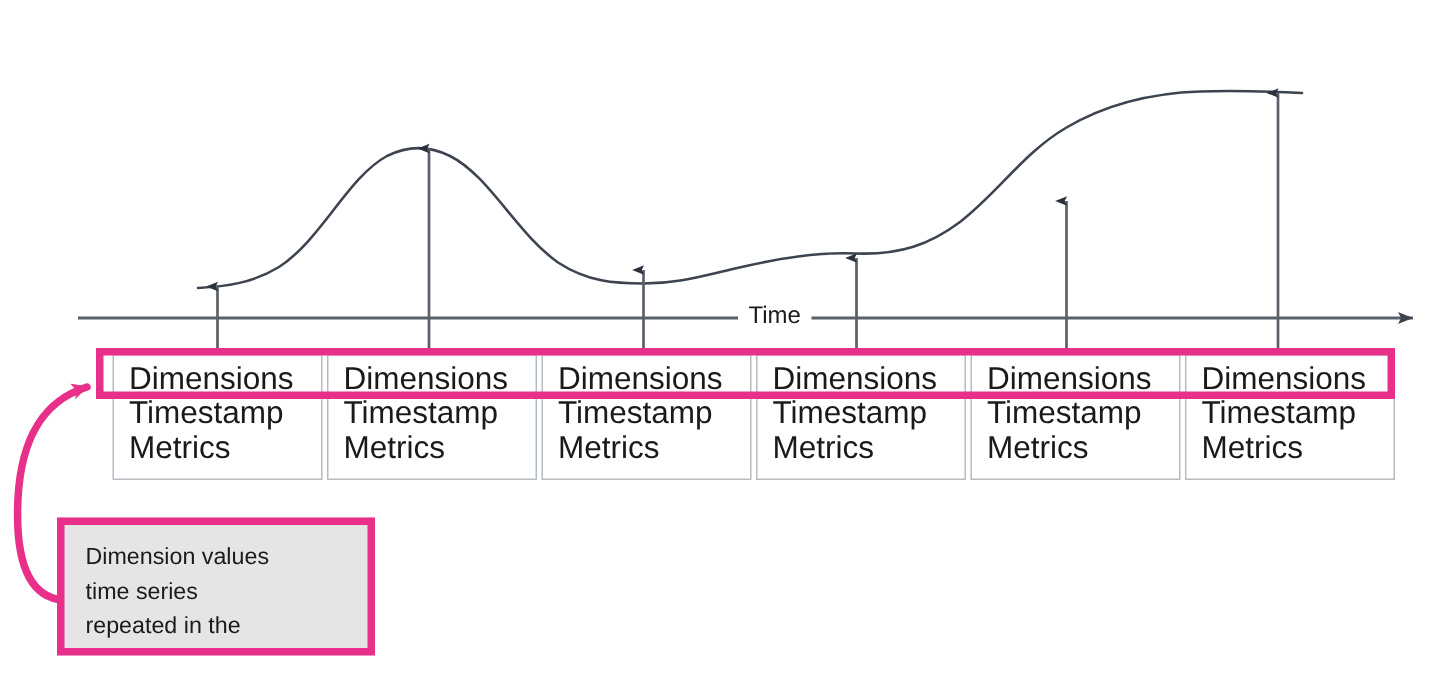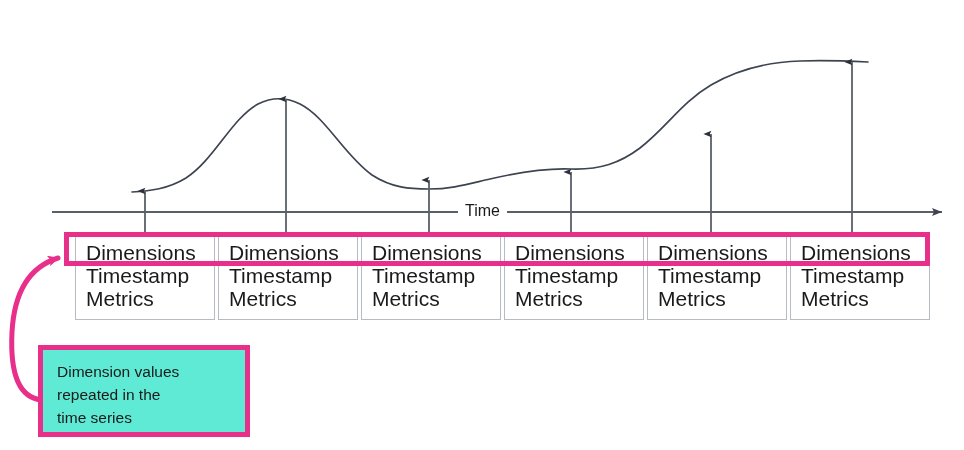--- a/index.html
+++ b/index.html
@@ -57,34 +57,34 @@
 
   
   #callout-box {
     position: absolute;
     left: 38px;
     top: 345px;
     width: 212px;
     height: 92px;
     box-sizing: border-box;
     border: 5px solid #e8308a;
-    background: #5eead4;
+    background: #e5e5e5;
     padding: 10px 0 0 14px;
   }
   .callout-line {
     font-size: 15.5px;
     line-height: 23px;
     color: #1a1a1a;
     white-space: nowrap;
   }
 
   
   #time-label {
     position: absolute;
-    left: 458px;
+    left: 492px;
     top: 201px;
     font-size: 16px;
     color: #1a1a1a;
     background: #ffffff;
     padding: 0 7px;
     line-height: 20px;
   }
 </style>
 </head>
 <body>
@@ -163,17 +163,17 @@
   <div class="dp-box" style="left:790px; width:140px;">
     <div class="dp-line">Dimensions</div>
     <div class="dp-line">Timestamp</div>
     <div class="dp-line">Metrics</div>
   </div>
 
   <div id="dim-highlight"></div>
 
   <div id="callout-box">
     <div class="callout-line">Dimension values</div>
+    <div class="callout-line">time series</div>
     <div class="callout-line">repeated in the</div>
-    <div class="callout-line">time series</div>
   </div>
 
 </div>
 
 </body></html>

